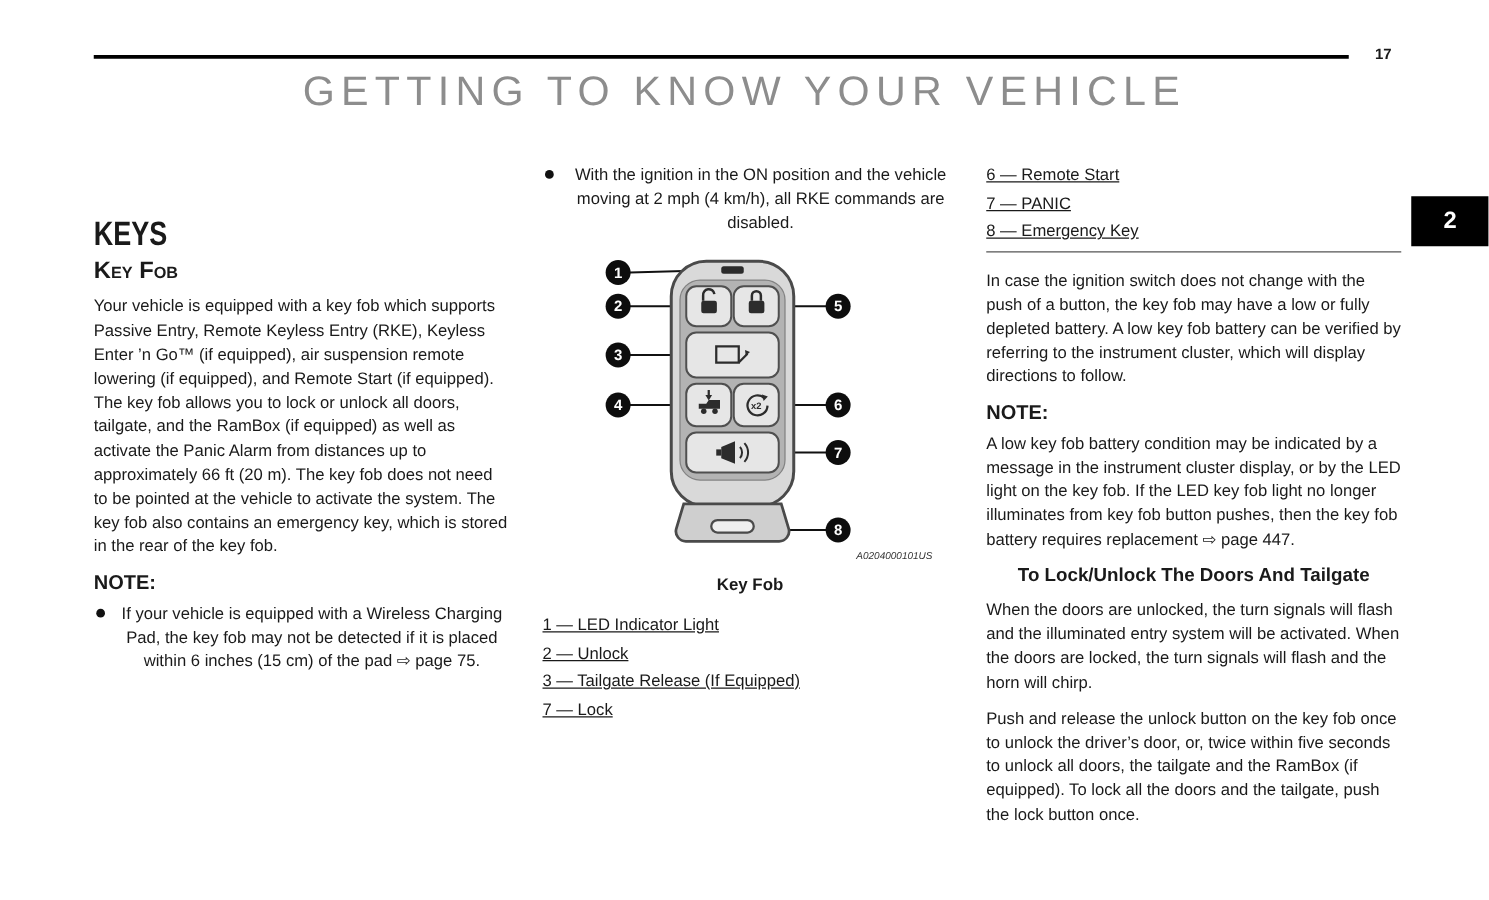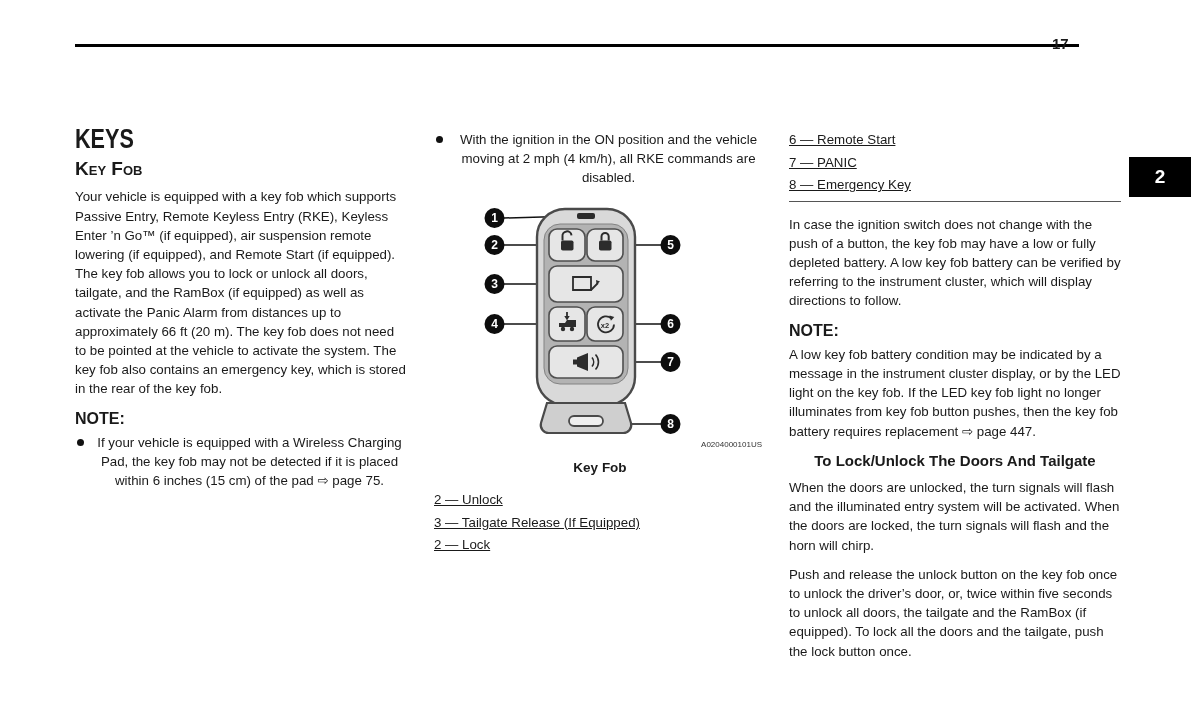--- a/index.html
+++ b/index.html
@@ -16,43 +16,43 @@
     overflow: hidden;
   }
   .top-rule {
     position: absolute;
     left: 75px; top: 44px;
     width: 1004px; height: 3px;
     background: #000;
   }
   .page-num {
     position: absolute;
-    left: 1052px; top: 34px;
-    font-size: 15px; font-weight: bold;
+    left: 1100px; top: 34px;
+    font-size: 12px; font-weight: bold;
   }
   .title {
     position: absolute;
     top: 63px; left: 0; width: 100%;
     text-align: center;
     font-size: 33px;
     letter-spacing: 5px;
     color: #8d8d8d;
     font-weight: 400;
     white-space: nowrap;
   }
   .chapter-tab {
     position: absolute;
     right: 0; top: 157px;
     width: 62px; height: 40px;
     background: #000; color: #fff;
     display: flex; align-items: center; justify-content: center;
     font-size: 19px; font-weight: bold;
   }
   .col { position: absolute; top: 130px; width: 332px; }
-  .col-left  { left: 75px; }
+  .col-left  { left: 75px; margin-top: 48px; }
   .col-mid   { left: 434px; }
   .col-right { left: 789px; }
 
   .keys-heading {
     font-size: 27px; font-weight: bold;
     transform: scaleX(0.8); transform-origin: left center;
     margin: 0 0 8px; letter-spacing: 0;
     display: inline-block;
   }
   .keyfob-heading {
@@ -67,37 +67,39 @@
     position: absolute; left: 2px; top: 6px;
     width: 7px; height: 7px;
     background: #111; border-radius: 50%;
   }
   .figure { margin-top: 16px; }
   .figure svg { display: block; margin: 0 auto; }
   .fig-credit {
     text-align: right;
     font-size: 8px; line-height: 10px;
     color: #333;
-    margin: -4px 4px 0 0;
+    margin: -4px 20px 0 0;
+    font-style: italic;
   }
   .fig-caption {
     text-align: center; font-weight: bold;
     font-size: 13.5px; margin: 8px 0 13px;
   }
   .fig-list-item { margin-bottom: 3.5px; text-decoration: underline; }
   .col-rule { border: none; border-top: 1px solid #555; margin: 6px 0 13px; }
   .subheading { font-size: 15px; font-weight: bold; margin: 4px 0 8px; text-align: center; }
 </style>
 </head>
 <body>
 
 <div class="page">
 
   <div class="top-rule"></div>
   <div class="page-num">17</div>
+  <div class="title">GETTING TO KNOW YOUR VEHICLE</div>
   <div class="chapter-tab">2</div>
 
   <div class="col col-left">
     <div><span class="keys-heading">KEYS</span></div>
     <div class="keyfob-heading">Key Fob</div>
     <p class="para">Your vehicle is equipped with a key fob which supports Passive Entry, Remote Keyless Entry (RKE), Keyless Enter ’n Go™ (if equipped), air suspension remote lowering (if equipped), and Remote Start (if equipped). The key fob allows you to lock or unlock all doors, tailgate, and the RamBox (if equipped) as well as activate the Panic Alarm from distances up to approximately 66 ft (20 m). The key fob does not need to be pointed at the vehicle to activate the system. The key fob also contains an emergency key, which is stored in the rear of the key fob.</p>
     <div class="note-label">NOTE:</div>
     <div class="bullet-item">
       <span class="bullet-dot"></span>
       <span>If your vehicle is equipped with a Wireless Charging Pad, the key fob may not be detected if it is placed within 6 inches (15 cm) of the pad ⇨ page 75.</span>
@@ -192,23 +194,24 @@
           <circle cx="235.5" cy="158" r="10" fill="#0d0d0d"></circle>
           <text x="235.5" y="162" font-size="12" font-weight="bold" fill="#fff" text-anchor="middle" font-family="Liberation Sans, sans-serif">7</text>
           <circle cx="235.5" cy="220" r="10" fill="#0d0d0d"></circle>
           <text x="235.5" y="224" font-size="12" font-weight="bold" fill="#fff" text-anchor="middle" font-family="Liberation Sans, sans-serif">8</text>
         </g>
       </svg>
       <div class="fig-credit">A0204000101US</div>
       <div class="fig-caption">Key Fob</div>
     </div>
 
+    <div class="fig-list-item">1 — LED Indicator Light</div>
     <div class="fig-list-item">2 — Unlock</div>
     <div class="fig-list-item">3 — Tailgate Release (If Equipped)</div>
-    <div class="fig-list-item">2 — Lock</div>
+    <div class="fig-list-item">7 — Lock</div>
   </div>
 
   <div class="col col-right">
     <div class="fig-list-item">6 — Remote Start</div>
     <div class="fig-list-item">7 — PANIC</div>
     <div class="fig-list-item">8 — Emergency Key</div>
     <hr class="col-rule">
     <p class="para">In case the ignition switch does not change with the push of a button, the key fob may have a low or fully depleted battery. A low key fob battery can be verified by referring to the instrument cluster, which will display directions to follow.</p>
     <div class="note-label">NOTE:</div>
     <p class="para">A low key fob battery condition may be indicated by a message in the instrument cluster display, or by the LED light on the key fob. If the LED key fob light no longer illuminates from key fob button pushes, then the key fob battery requires replacement ⇨ page 447.</p>

